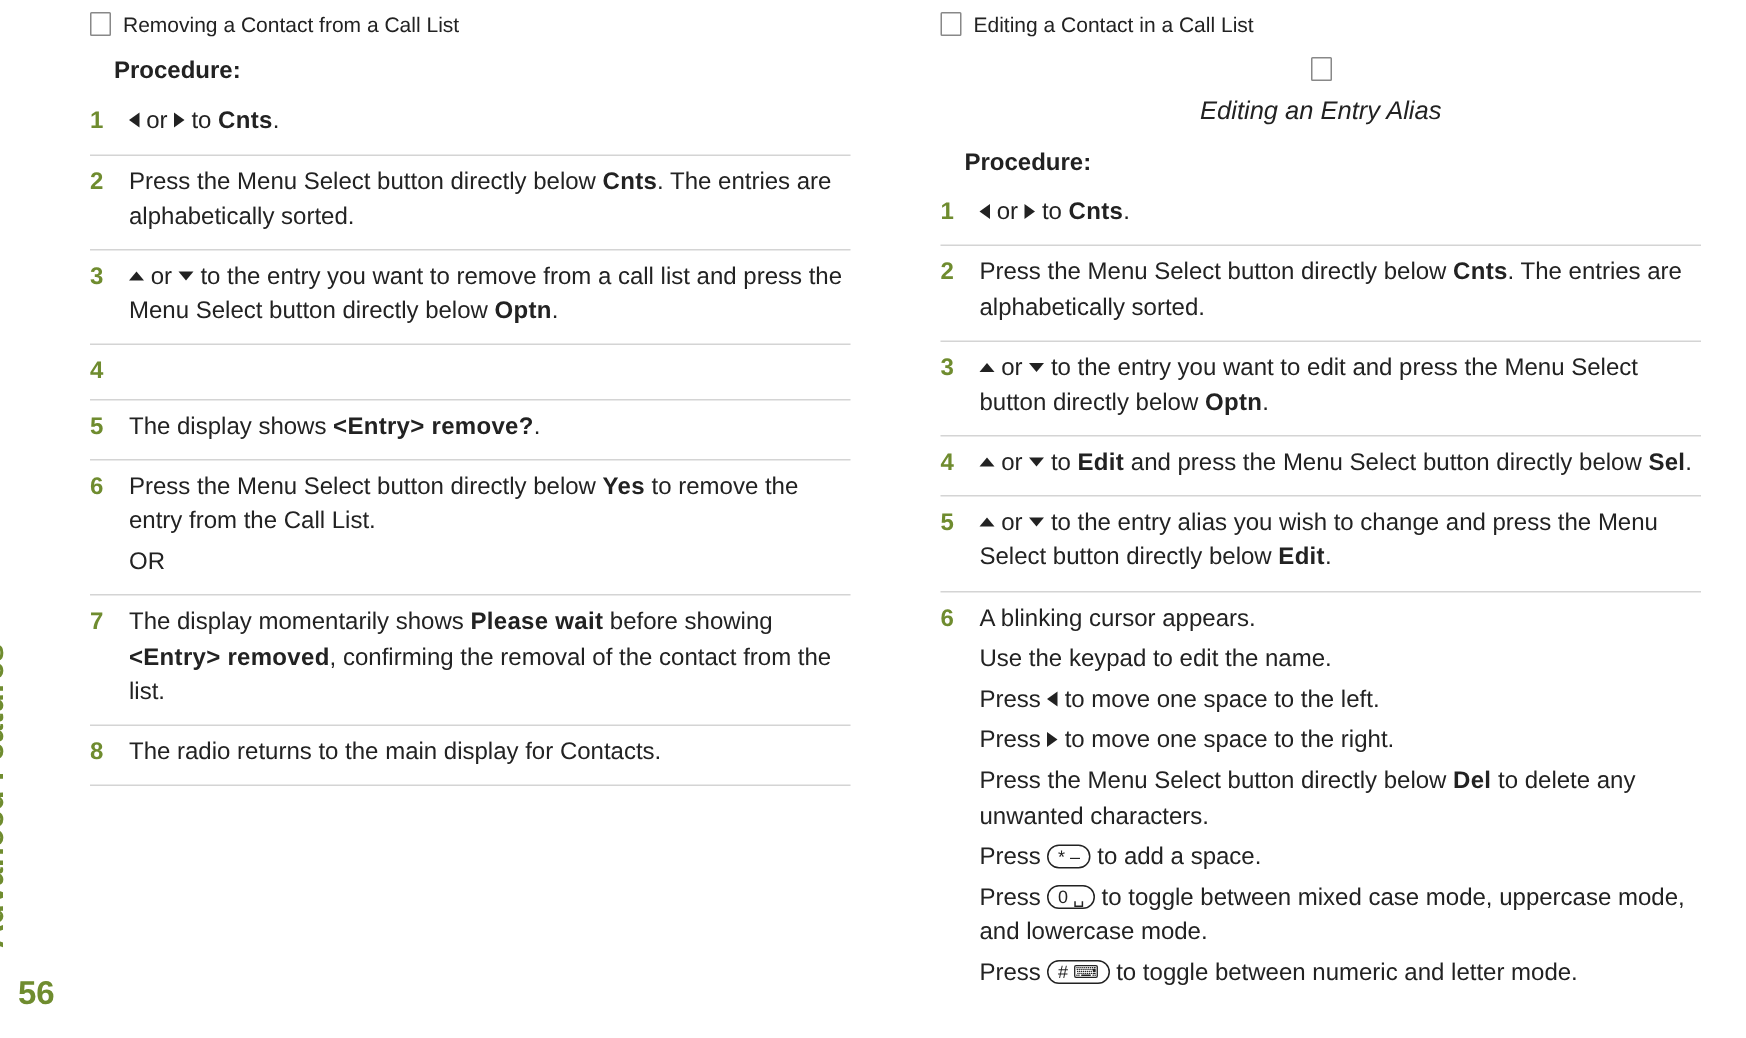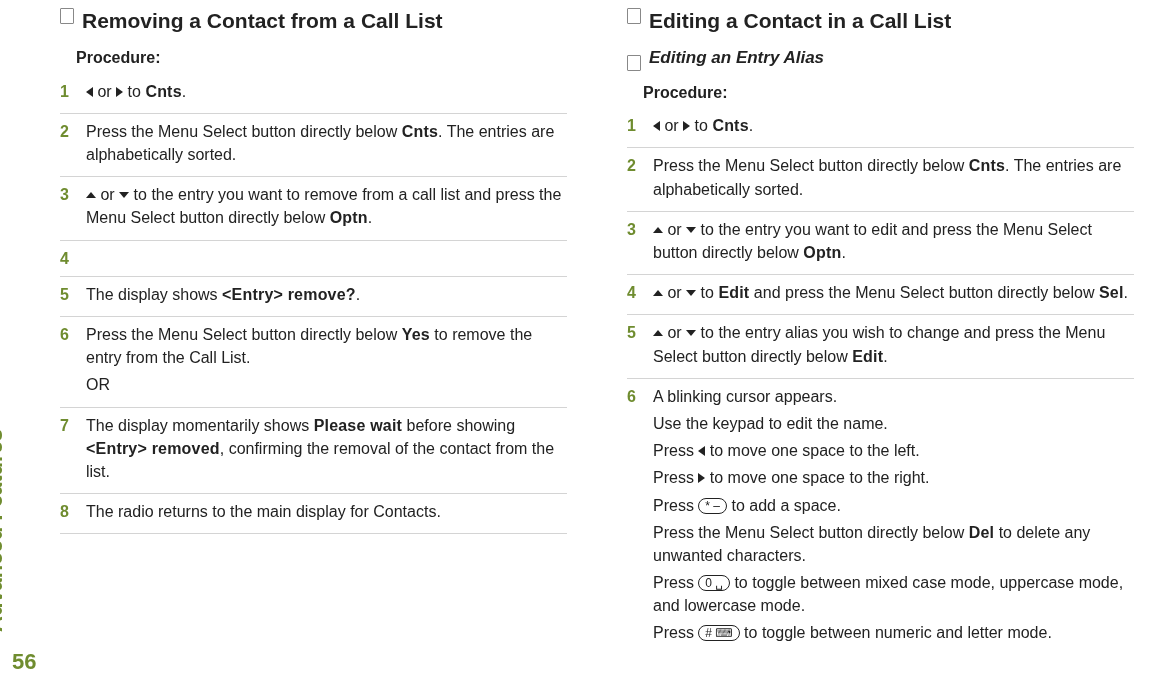--- a/index.html
+++ b/index.html
@@ -2,22 +2,22 @@
 <html><head>
 <meta charset="utf-8">
 <style>
   html,body{margin:0;padding:0;background:#fff;font-family:Arial,Helvetica,sans-serif;color:#222;}
   .page{width:1164px;height:692px;position:relative;box-sizing:border-box;}
   .side{position:absolute;left:8px;bottom:0;width:40px;height:692px;}
   .side-text{position:absolute;left:0;bottom:60px;transform:rotate(-90deg);transform-origin:left bottom;font-weight:bold;color:#6f8c2f;font-size:22px;white-space:nowrap;}
   .pagenum{position:absolute;left:4px;bottom:17px;font-weight:bold;color:#6f8c2f;font-size:22px;}
   .cols{position:absolute;left:60px;right:30px;top:0;bottom:0;display:flex;gap:60px;}
   .col{flex:1;min-width:0;font-size:16px;line-height:1.45;color:#222;}
-  .h3{font-weight:bold;font-size:21px;margin:6px 0 10px 0;display:flex;align-items:flex-start;gap:8px;}
-  .h4{font-weight:bold;font-style:italic;font-size:17px;margin:6px 0 10px 0;display:flex;align-items:flex-end;gap:8px;}
+  .h3{font-weight:normal;font-size:14px;margin:6px 0 10px 0;display:flex;align-items:flex-start;gap:8px;}
+  .h4{font-weight:normal;font-style:italic;font-size:17px;margin:6px 0 10px 0;display:flex;align-items:center;gap:8px;flex-direction:column;}
   .marker{display:inline-block;width:12px;height:14px;border:1px solid #888;border-radius:1px;margin-top:2px;flex:0 0 auto;}
   .proc{font-weight:bold;margin:4px 0 4px 16px;}
   .step{display:flex;gap:12px;padding:6px 0;}
   .step + .step{border-top:1px solid #d4d4d4;}
   .num{color:#6f8c2f;font-weight:bold;min-width:14px;font-size:16px;}
   .step-body{flex:1;}
   .step-body p{margin:0 0 4px 0;}
   .display{font-family:"Arial Narrow",Arial,sans-serif;font-weight:bold;letter-spacing:0.2px;}
   .bold{font-weight:normal;}
   .caret{display:inline-block;width:0;height:0;border-left:5px solid transparent;border-right:5px solid transparent;vertical-align:2px;}
@@ -189,24 +189,24 @@
         <div class="step-body">
           <p>A blinking cursor appears.</p>
           <p>Use the keypad to edit the name.</p>
           <p>
             <span>Press </span><span class="caret caret-left"></span><span> to move one space to the left.</span>
           </p>
           <p>
             <span>Press </span><span class="caret caret-right"></span><span> to move one space to the right.</span>
           </p>
           <p>
+            <span>Press the </span><span class="bold">Menu Select</span><span> button directly below </span><span class="display">Del</span><span> to delete any unwanted characters.</span>
+          </p>
+          <p>
             <span>Press </span><span class="key">* –</span><span> to add a space.</span>
-          </p>
-          <p>
-            <span>Press the </span><span class="bold">Menu Select</span><span> button directly below </span><span class="display">Del</span><span> to delete any unwanted characters.</span>
           </p>
           <p>
             <span>Press </span><span class="key">0 ␣</span><span> to toggle between mixed case mode, uppercase mode, and lowercase mode.</span>
           </p>
           <p>
             <span>Press </span><span class="key"># ⌨</span><span> to toggle between numeric and letter mode.</span>
           </p>
         </div>
       </div>
 

